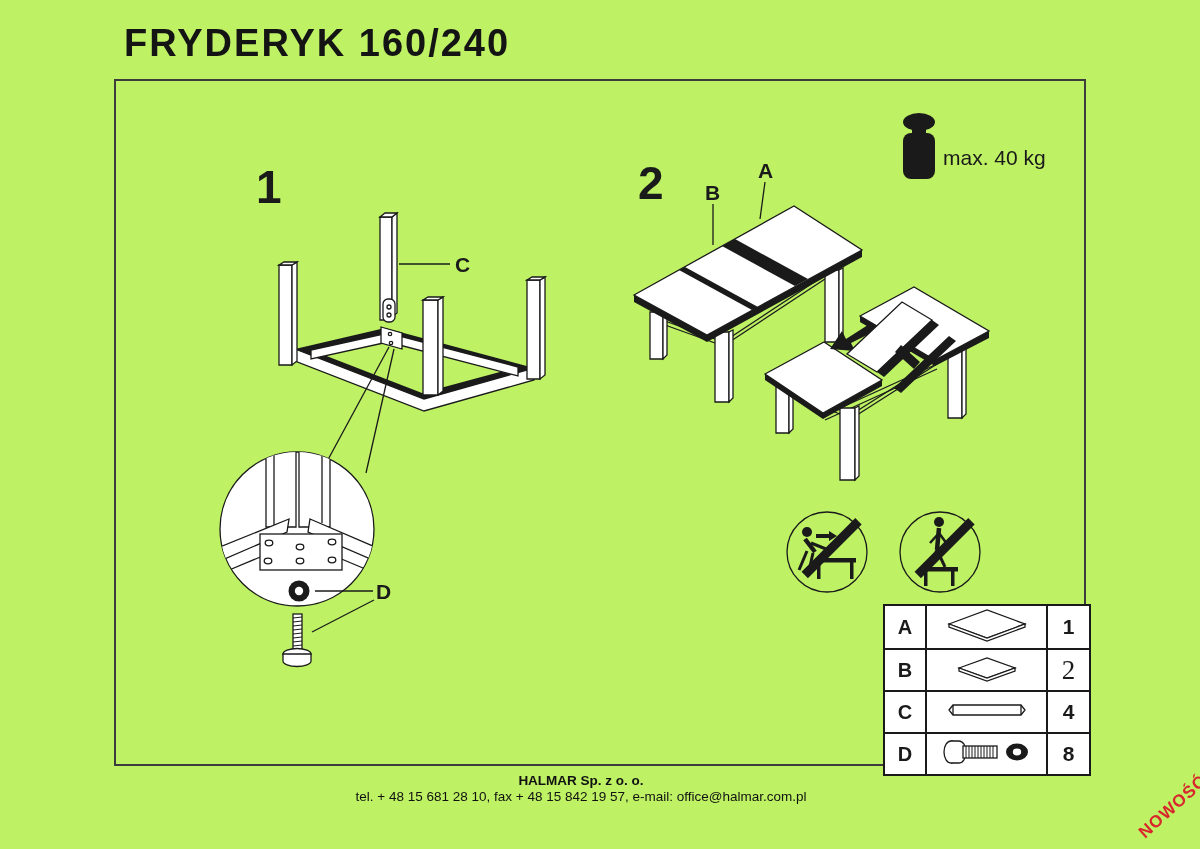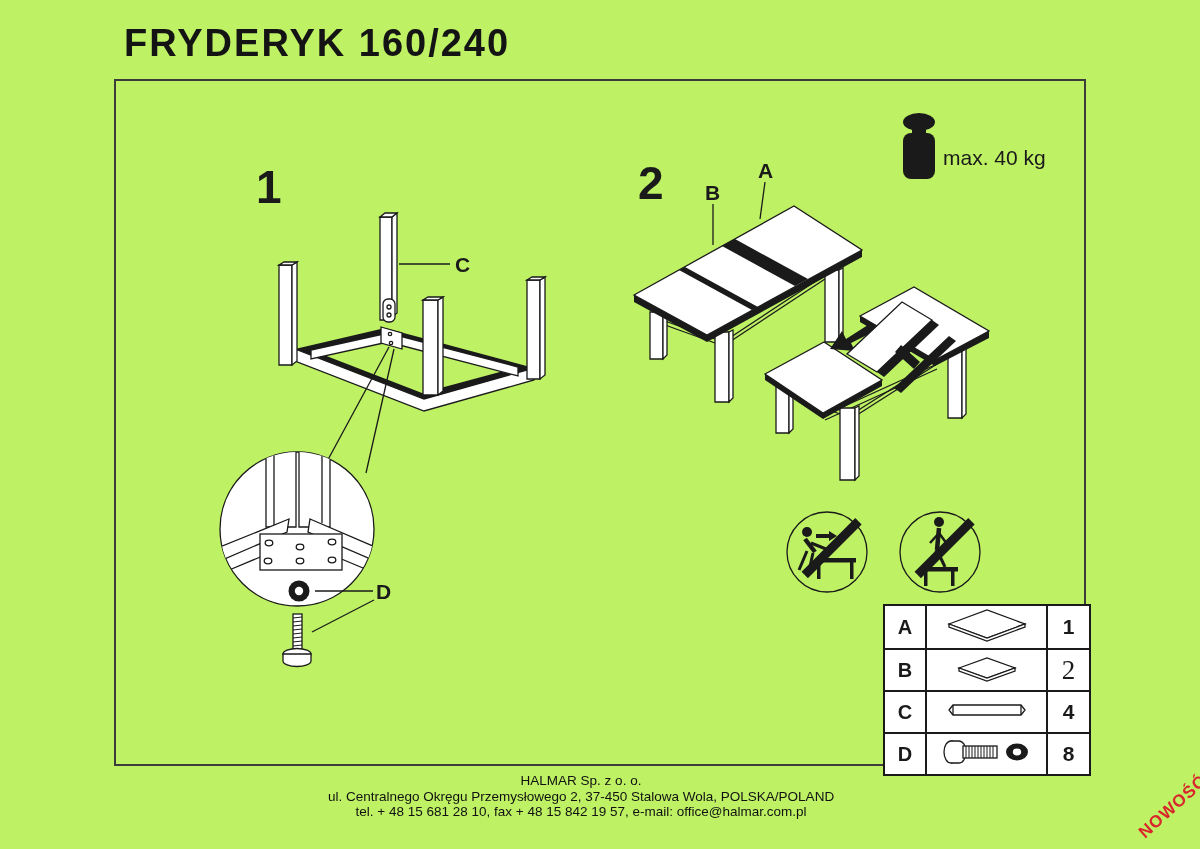--- a/index.html
+++ b/index.html
@@ -14,21 +14,21 @@
   .parts{position:absolute;left:767px;top:523px;width:202px;height:160px;
          border-collapse:collapse;table-layout:fixed;background:#fff;}
   .parts td{border:2px solid #1a1a1a;text-align:center;vertical-align:middle;
             padding:0;height:40px;}
   .parts .c-letter{width:40px;font-size:20px;font-weight:700;}
   .parts .c-icon{width:119px;}
   .parts .c-qty{width:41px;font-size:21px;font-weight:700;}
   .parts .qty-serif{font-family:"Liberation Serif",serif;font-weight:400;font-size:27px;}
   .footer{position:absolute;left:0;top:773px;width:1162px;text-align:center;
           font-size:13.5px;line-height:15.5px;color:#111;}
-  .footer .co{font-weight:400;}
+  .footer .co{font-weight:700;}
   .badge{position:absolute;left:1128px;top:797px;width:90px;text-align:center;
          transform:rotate(-42deg);transform-origin:center;
          color:#d9262c;font-weight:700;font-size:17px;letter-spacing:1px;}
   svg .ln{fill:none;stroke:#1a1a1a;stroke-width:1.3px;}
   svg .wh{fill:#ffffff;stroke:#1a1a1a;stroke-width:1.3px;}
   svg .bk{fill:#1a1a1a;stroke:none;}
   svg text{fill:#1a1a1a;}
   svg .num{font:700 46px "Liberation Sans",sans-serif;}
   svg .lab{font:700 21px "Liberation Sans",sans-serif;}
   svg .wtxt{font:400 21px "Liberation Sans",sans-serif;}
@@ -288,19 +288,18 @@
             </svg>
           </td>
           <td class="c-qty">8</td>
         </tr>
       </tbody>
     </table>
   </div>
 
   <div class="footer">
     <div class="co">HALMAR Sp. z o. o.</div>
-    <div>ul. Centralnego Okręgu Przemysłowego 2, 37-450 Stalowa Wola, POLSKA/POLAND</div>
     <div>tel. + 48 15 681 28 10, fax + 48 15 842 19 57, e-mail: office@halmar.com.pl</div>
   </div>
 
   <div class="badge">NOWOŚĆ</div>
 
 </div>
 
 </body></html>

